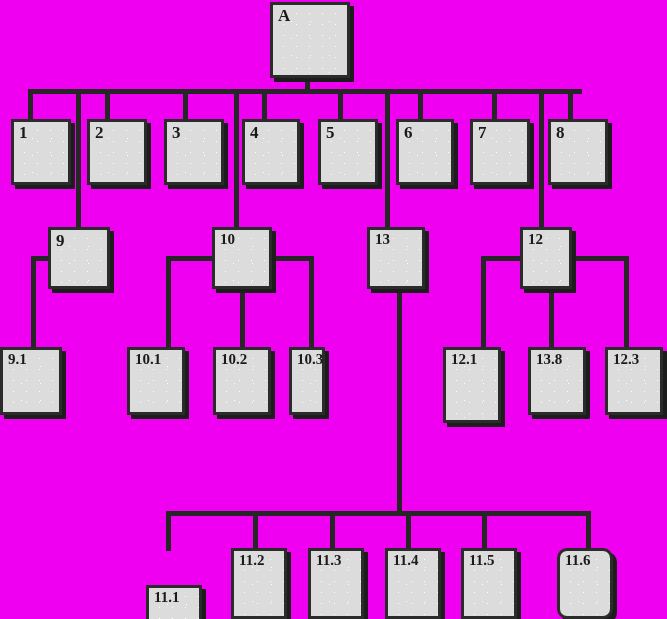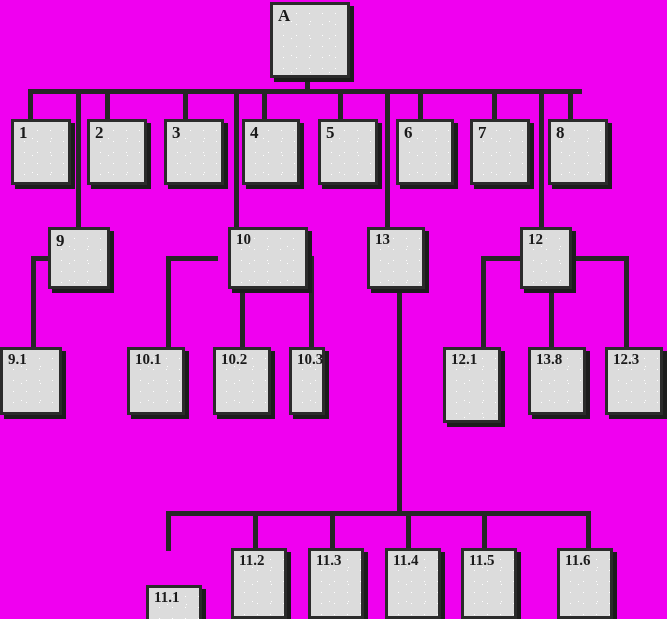--- a/index.html
+++ b/index.html
@@ -120,21 +120,21 @@
     </div>
     <div class="node" style="left: 470px; top: 119px; width: 60px; height: 66px;">
       <span class="label">7</span>
     </div>
     <div class="node" style="left: 548px; top: 119px; width: 60px; height: 66px;">
       <span class="label">8</span>
     </div>
     <div class="node" style="left: 48px; top: 227px; width: 62px; height: 62px;">
       <span class="label">9</span>
     </div>
-    <div class="node small" style="left: 228px; top: 227px; width: 80px; height: 62px;">
+    <div class="node small" style="left: 212px; top: 227px; width: 60px; height: 62px;">
       <span class="label">10</span>
     </div>
     <div class="node small" style="left: 367px; top: 227px; width: 58px; height: 62px;">
       <span class="label">13</span>
     </div>
     <div class="node small" style="left: 520px; top: 227px; width: 52px; height: 62px;">
       <span class="label">12</span>
     </div>
     <div class="node small" style="left: 0px; top: 347px; width: 62px; height: 68px;">
       <span class="label">9.1</span>
@@ -165,16 +165,16 @@
     </div>
     <div class="node small" style="left: 308px; top: 548px; width: 56px; height: 71px;">
       <span class="label">11.3</span>
     </div>
     <div class="node small" style="left: 385px; top: 548px; width: 56px; height: 71px;">
       <span class="label">11.4</span>
     </div>
     <div class="node small" style="left: 461px; top: 548px; width: 56px; height: 71px;">
       <span class="label">11.5</span>
     </div>
-    <div class="node small" style="left: 557px; top: 548px; width: 56px; height: 71px;">
+    <div class="node small" style="left: 557px; top: 548px; width: 56px; height: 71px; border-radius: 10px;">
       <span class="label">11.6</span>
     </div>
   </div>
 
 </body></html>

